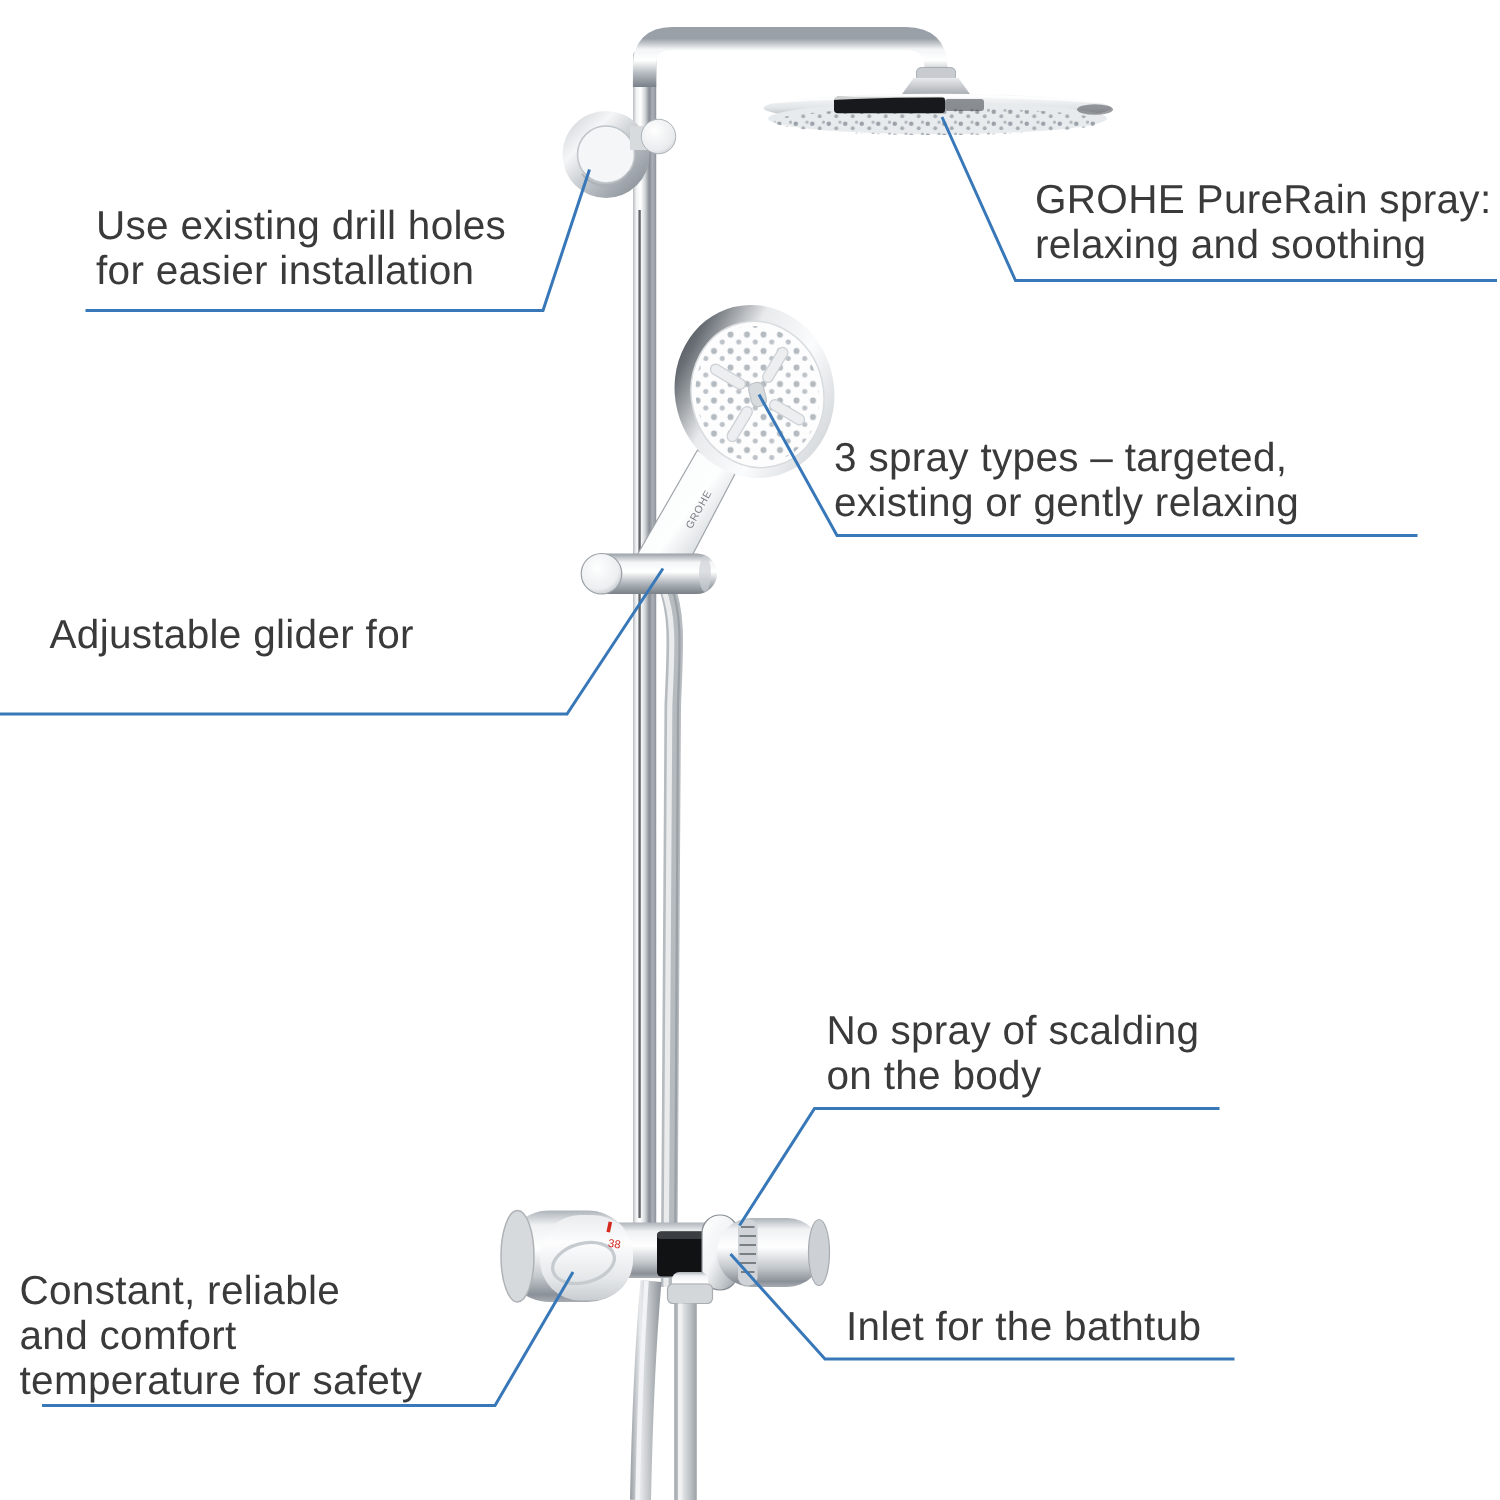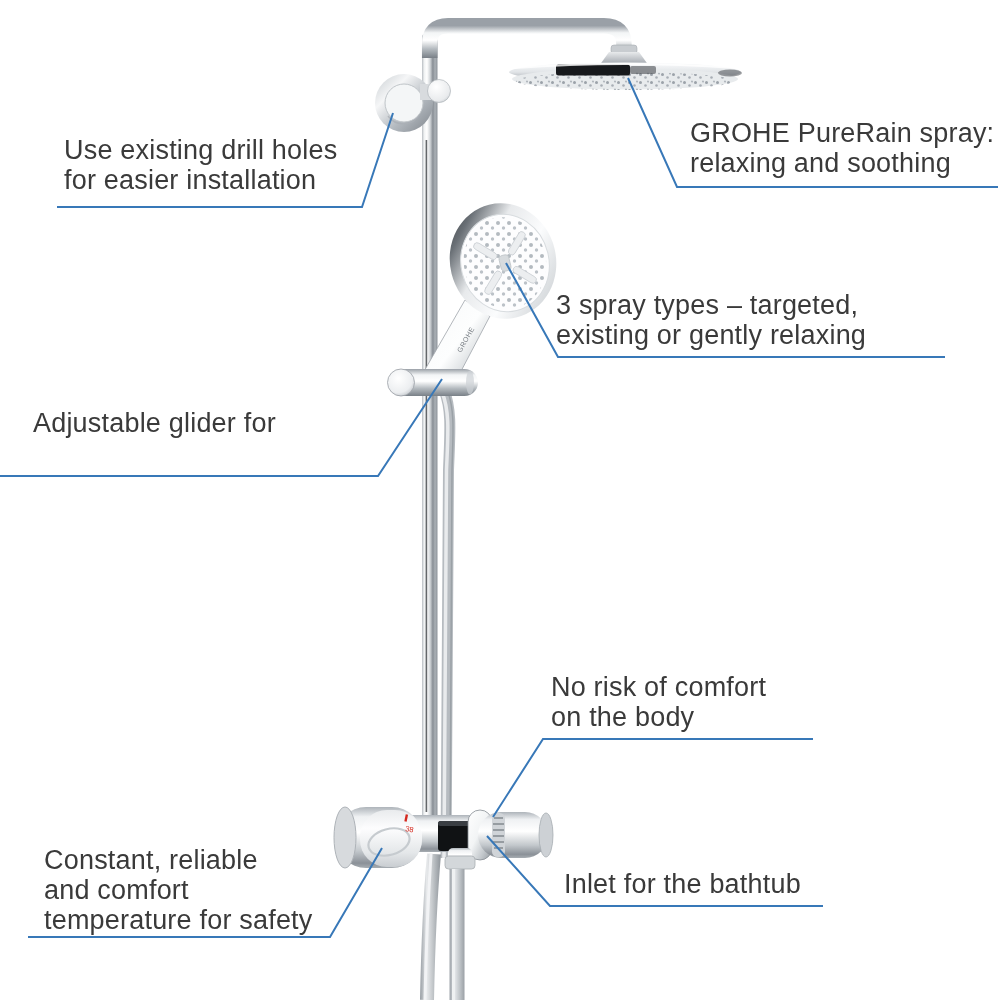--- a/index.html
+++ b/index.html
@@ -259,25 +259,25 @@
   <div class="callout" style="left:556px;top:290px;">
     <span class="cl">3 spray types – targeted,</span>
     <span class="cl">existing or gently relaxing</span>
   </div>
 
   <div class="callout" style="left:3px;top:408px;margin-left:30px;">
     <span class="cl">Adjustable glider for</span>
   </div>
 
   <div class="callout" style="left:551px;top:672px;">
-    <span class="cl">No risk of comfort</span>
+    <span class="cl">No spray of scalding</span>
     <span class="cl">on the body</span>
   </div>
 
-  <div class="callout" style="left:44px;top:845px;">
+  <div class="callout" style="left:13px;top:845px;">
     <span class="cl">Constant, reliable</span>
     <span class="cl">and comfort</span>
     <span class="cl">temperature for safety</span>
   </div>
 
   <div class="callout" style="left:564px;top:869px;">
     <span class="cl">Inlet for the bathtub</span>
   </div>
 
 </div>

